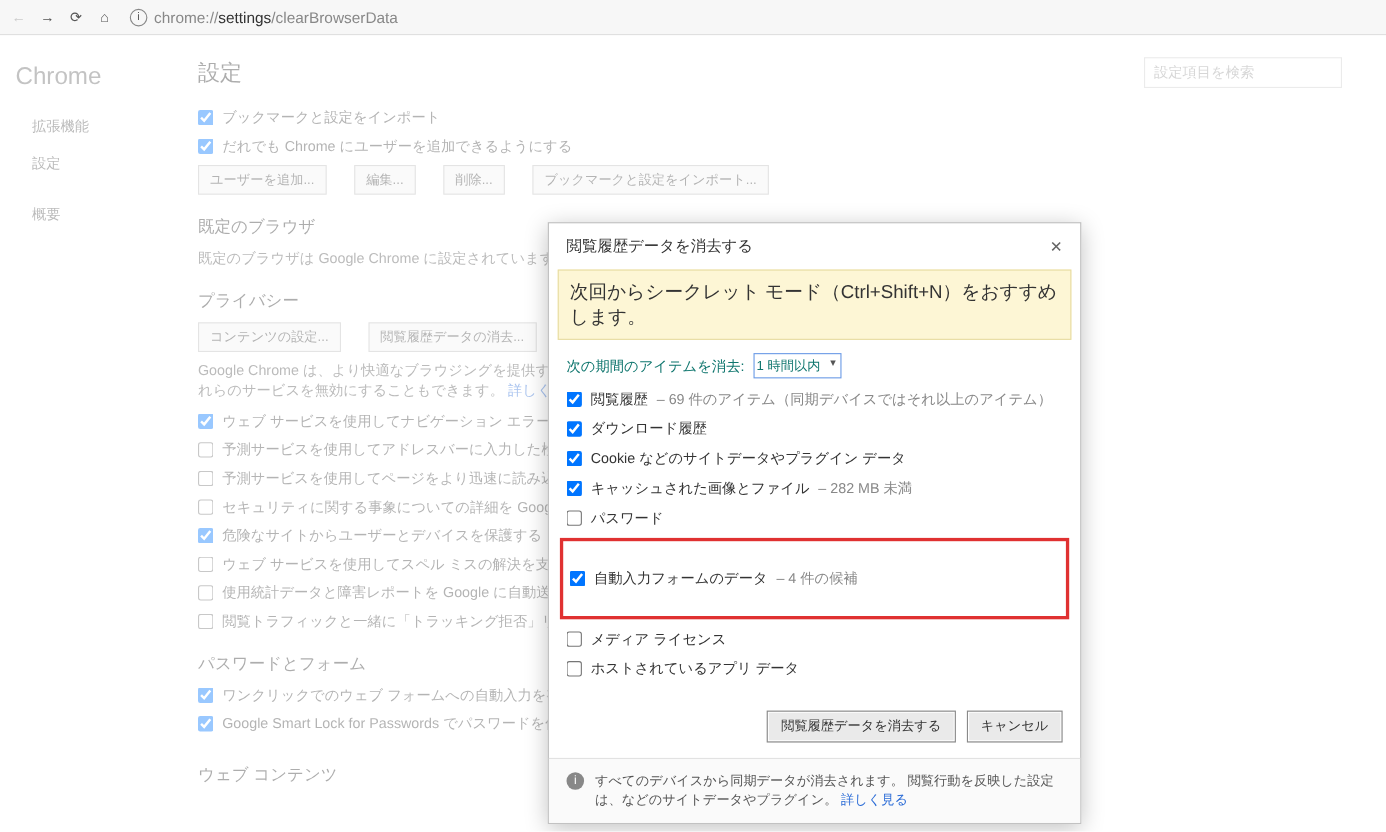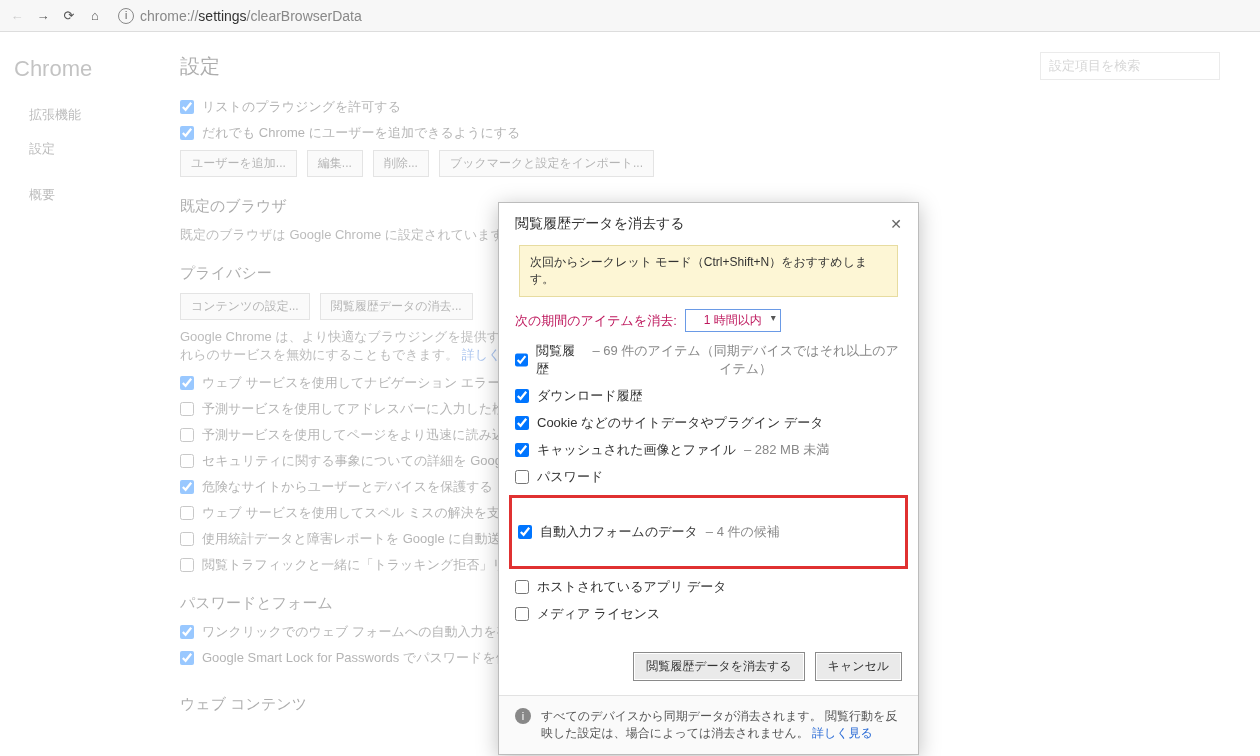--- a/index.html
+++ b/index.html
@@ -74,21 +74,21 @@
     .page-title { font-size: 20px; color: #333; }
     .search-box {
       width: 180px; height: 28px;
       border: 1px solid #ccc; padding: 0 8px;
       font-size: 13px; color: #999;
       display: flex; align-items: center;
     }
 
     .section-title { font-size: 15px; color: #333; margin: 20px 0 10px; }
     .sub-note { font-size: 13px; color: #555; margin: 6px 0 10px; }
-    .btn-row { display: flex; gap: 10px; flex-wrap: wrap; margin: 8px 0; }
+    .btn-row { display: flex; gap: 25px; flex-wrap: wrap; margin: 8px 0; }
     .btn {
       border: 1px solid #bbb; background: #f3f3f3;
       padding: 4px 10px; font-size: 12px; color: #444;
       cursor: pointer;
     }
     .checkrow {
       display: flex; align-items: center; gap: 8px;
       margin: 8px 0; color: #444; font-size: 13px;
     }
     .checkrow input[type=checkbox] { width: 14px; height: 14px; }
@@ -101,46 +101,46 @@
       background: rgba(255,255,255,0.6);
       pointer-events: none;
     }
     
     .modal-shadow {
       position: absolute; top: 32px; left: 0; right: 0; bottom: 0;
     }
     .modal {
       position: absolute;
       left: 498px; top: 170px;
-      width: 421px;
+      width: 485px;
       background: #fff;
       border: 1px solid #bcbcbc;
       box-shadow: 0 4px 20px rgba(0,0,0,0.25);
       z-index: 100;
     }
     .modal-header {
       display: flex; justify-content: space-between; align-items: center;
       padding: 12px 16px 8px;
     }
     .modal-title { font-size: 14px; color: #333; }
     .modal-close { font-size: 14px; color: #666; cursor: pointer; }
     .modal-tip {
-      margin: 4px 20px 12px;
+      margin: 4px 8px 12px;
       background: #fdf6d5;
       border: 1px solid #e7dca0;
-      padding: 8px 10px; font-size: 12px; color: #333;
+      padding: 8px 10px; font-size: 17px; color: #333;
     }
     .modal-body { padding: 0 16px 14px; }
     .period-row {
       display: flex; align-items: center; gap: 8px;
-      font-size: 13px; color: #be185d; margin-bottom: 10px;
+      font-size: 13px; color: #0f766e; margin-bottom: 10px;
     }
     .period-select {
       border: 1px solid #6a9ae6; background: #fff;
-      padding: 2px 18px 2px 18px; position: relative; font-size: 12px;
+      padding: 2px 18px 2px 2px; position: relative; font-size: 12px;
     }
     .period-select::after {
       content: "▾"; position: absolute; right: 4px; top: 2px; color: #555; font-size: 10px;
     }
     .mcheck {
       display: flex; align-items: center; gap: 8px;
       margin: 9px 0; font-size: 13px; color: #333;
     }
     .mcheck .extra { color: #888; text-align: center; }
     .mcheck input[type=checkbox] { width: 14px; height: 14px; }
@@ -199,21 +199,21 @@
   <div class="main">
     <div class="header-row">
       <div class="page-title">設定</div>
       <div class="search-box">
         <span style="color:#999;">設定項目を検索</span>
       </div>
     </div>
 
     <div class="checkrow">
         <input type="checkbox" checked="" style="">
-        <span>リストのプラウジングを許可する</span>
+        <span>ブックマークと設定をインポート</span>
       </div>
     <div class="checkrow">
         <input type="checkbox" checked="" style="">
         <span>だれでも Chrome にユーザーを追加できるようにする</span>
       </div>
     <div class="btn-row">
       <div class="btn">ユーザーを追加...</div>
       <div class="btn">編集...</div>
       <div class="btn">削除...</div>
       <div class="btn">ブックマークと設定をインポート...</div>
@@ -317,32 +317,32 @@
           </div>
           <div class="highlight-box">
             <div class="mcheck">
               <input type="checkbox" checked="" style="">
               <span>自動入力フォームのデータ</span>
               <span class="extra"> – 4 件の候補</span>
             </div>
           </div>
           <div class="mcheck">
             <input type="checkbox" style="">
+            <span>メディア ライセンス</span>
+          </div>
+          <div class="mcheck">
+            <input type="checkbox" style="">
             <span>ホストされているアプリ データ</span>
-          </div>
-          <div class="mcheck">
-            <input type="checkbox" style="">
-            <span>メディア ライセンス</span>
           </div>
         </div>
     </div>
     <div class="modal-actions">
       <div class="btn-primary">閲覧履歴データを消去する</div>
       <div class="btn-primary">キャンセル</div>
     </div>
     <div class="modal-footer">
       <div class="info-circle">i</div>
       <div>
-        <span>すべてのデバイスから同期データが消去されます。 閲覧行動を反映した設定は、場合によっては消去されません。 </span><span class="link">詳しく見る</span>
+        <span>すべてのデバイスから同期データが消去されます。 閲覧行動を反映した設定は、などのサイトデータやプラグイン。 </span><span class="link">詳しく見る</span>
       </div>
     </div>
   </div>
 </div>
 
 </body></html>

